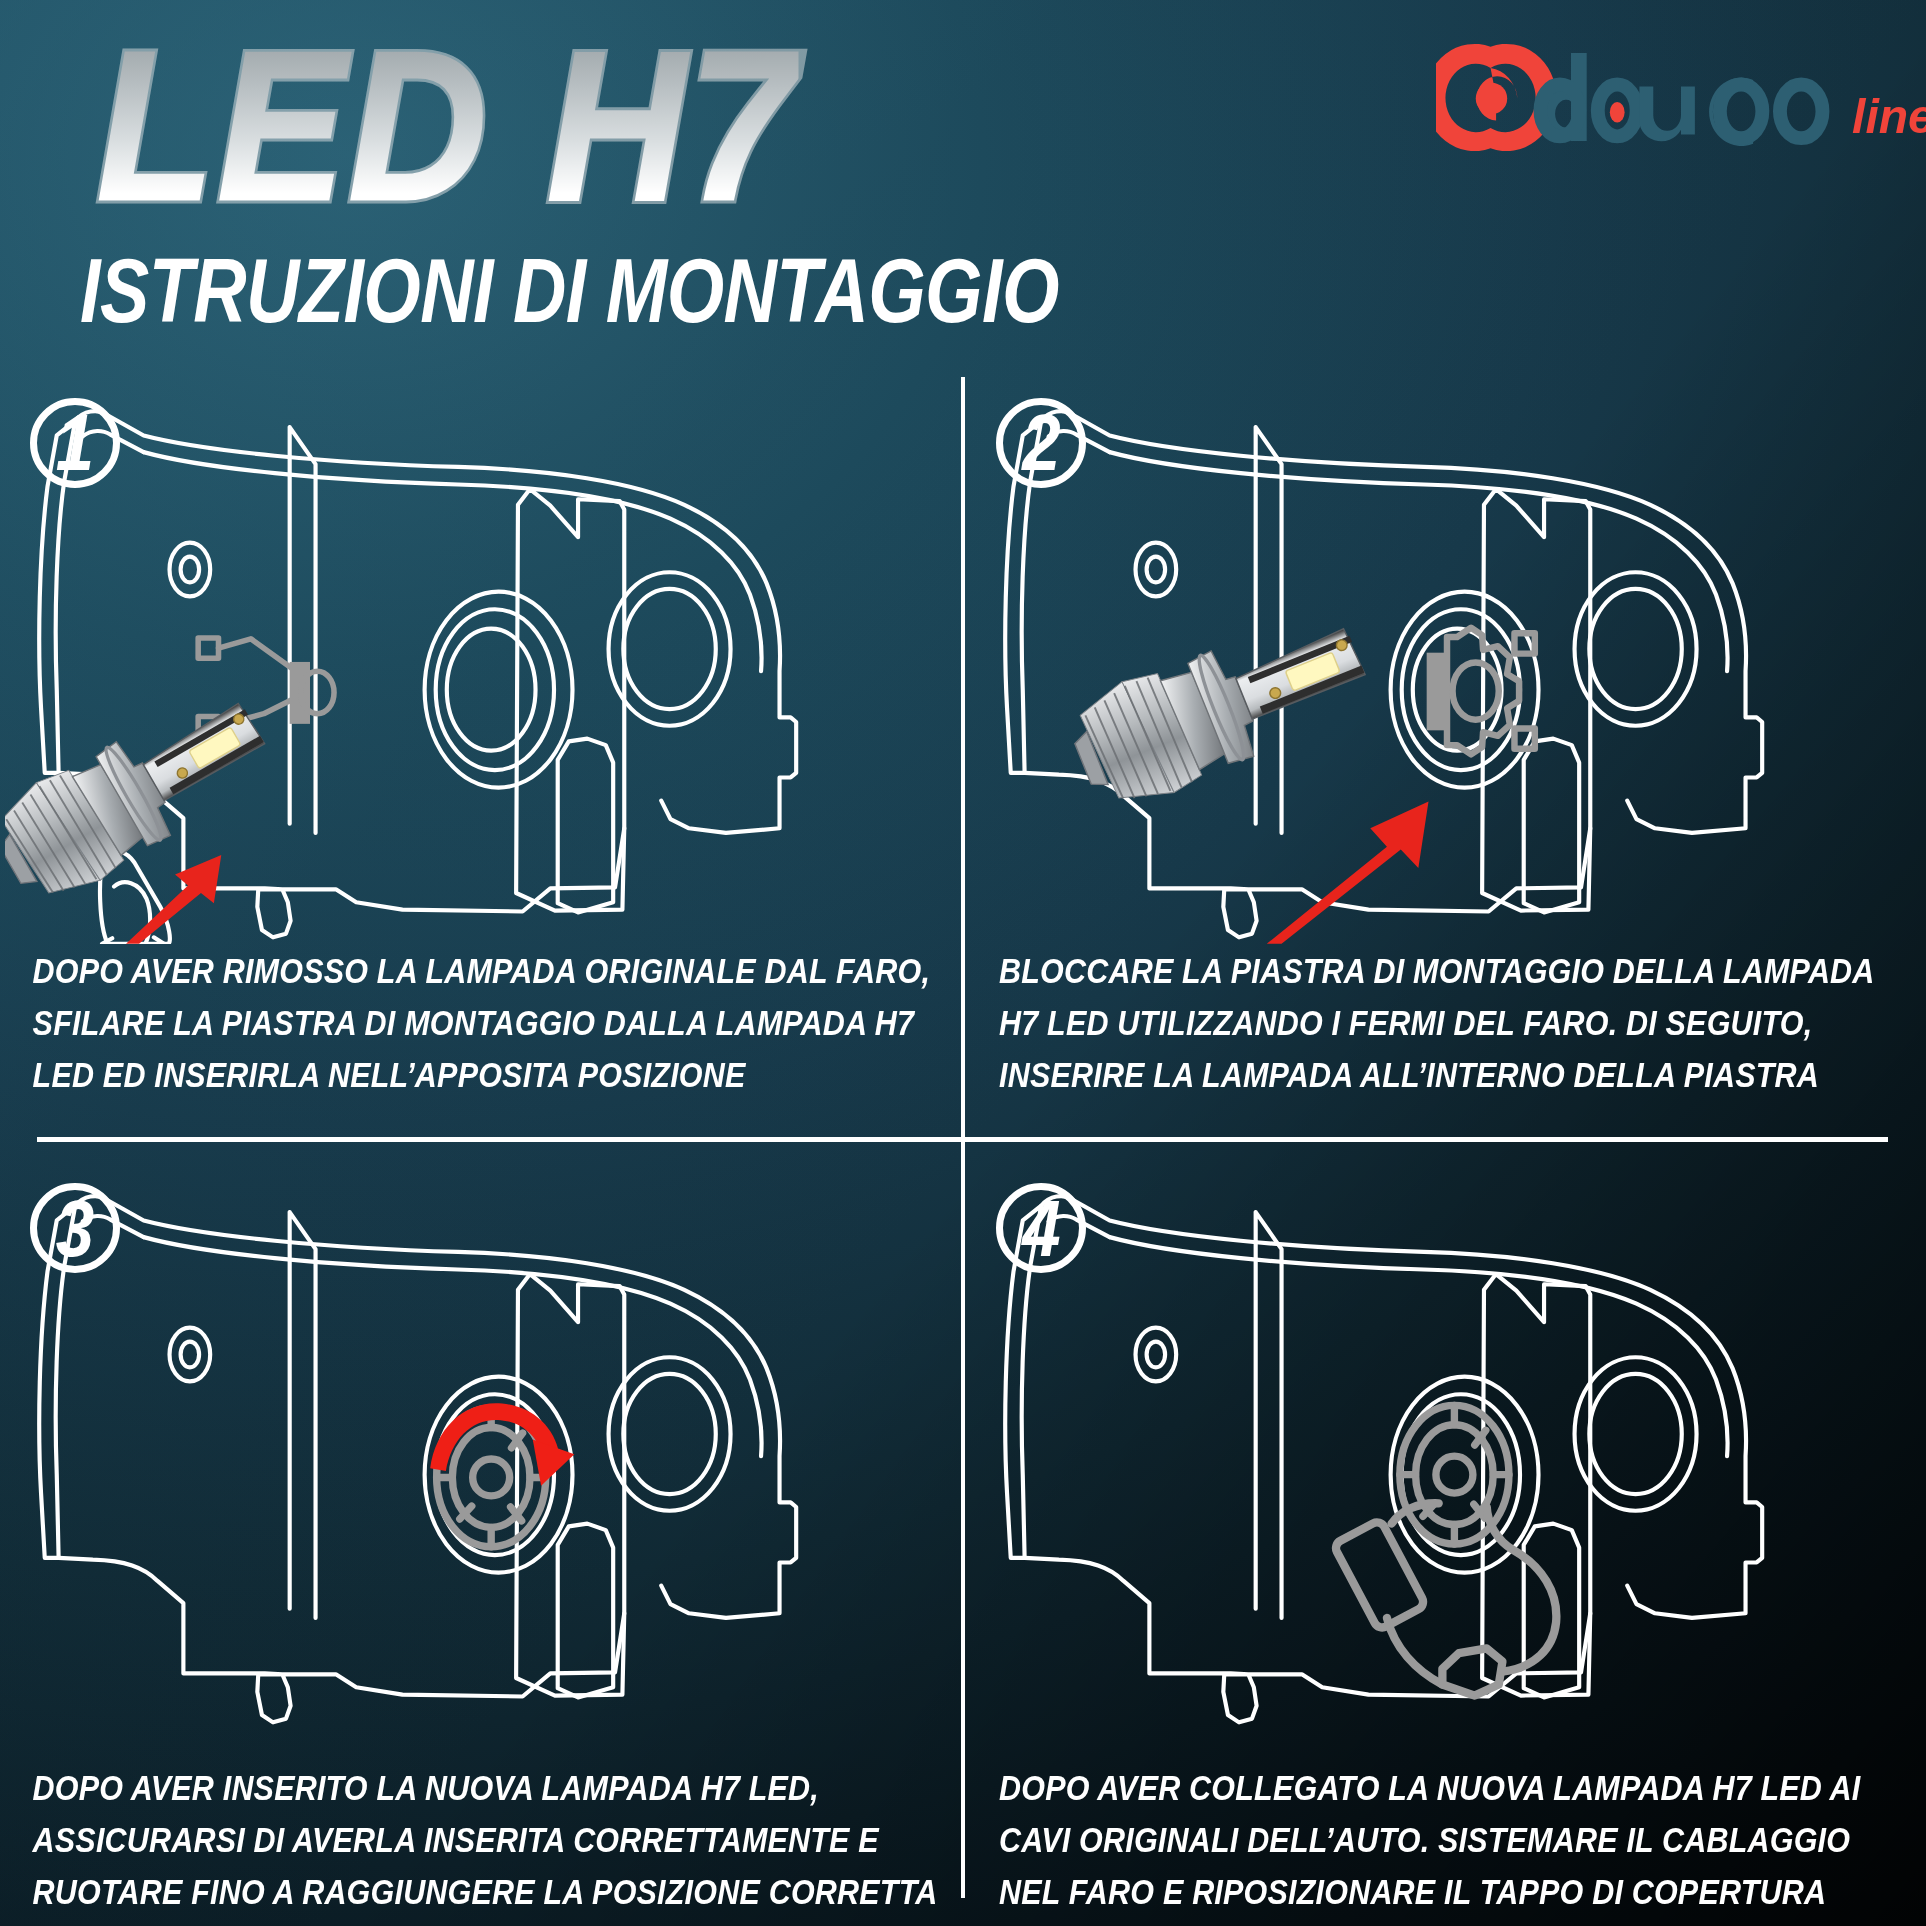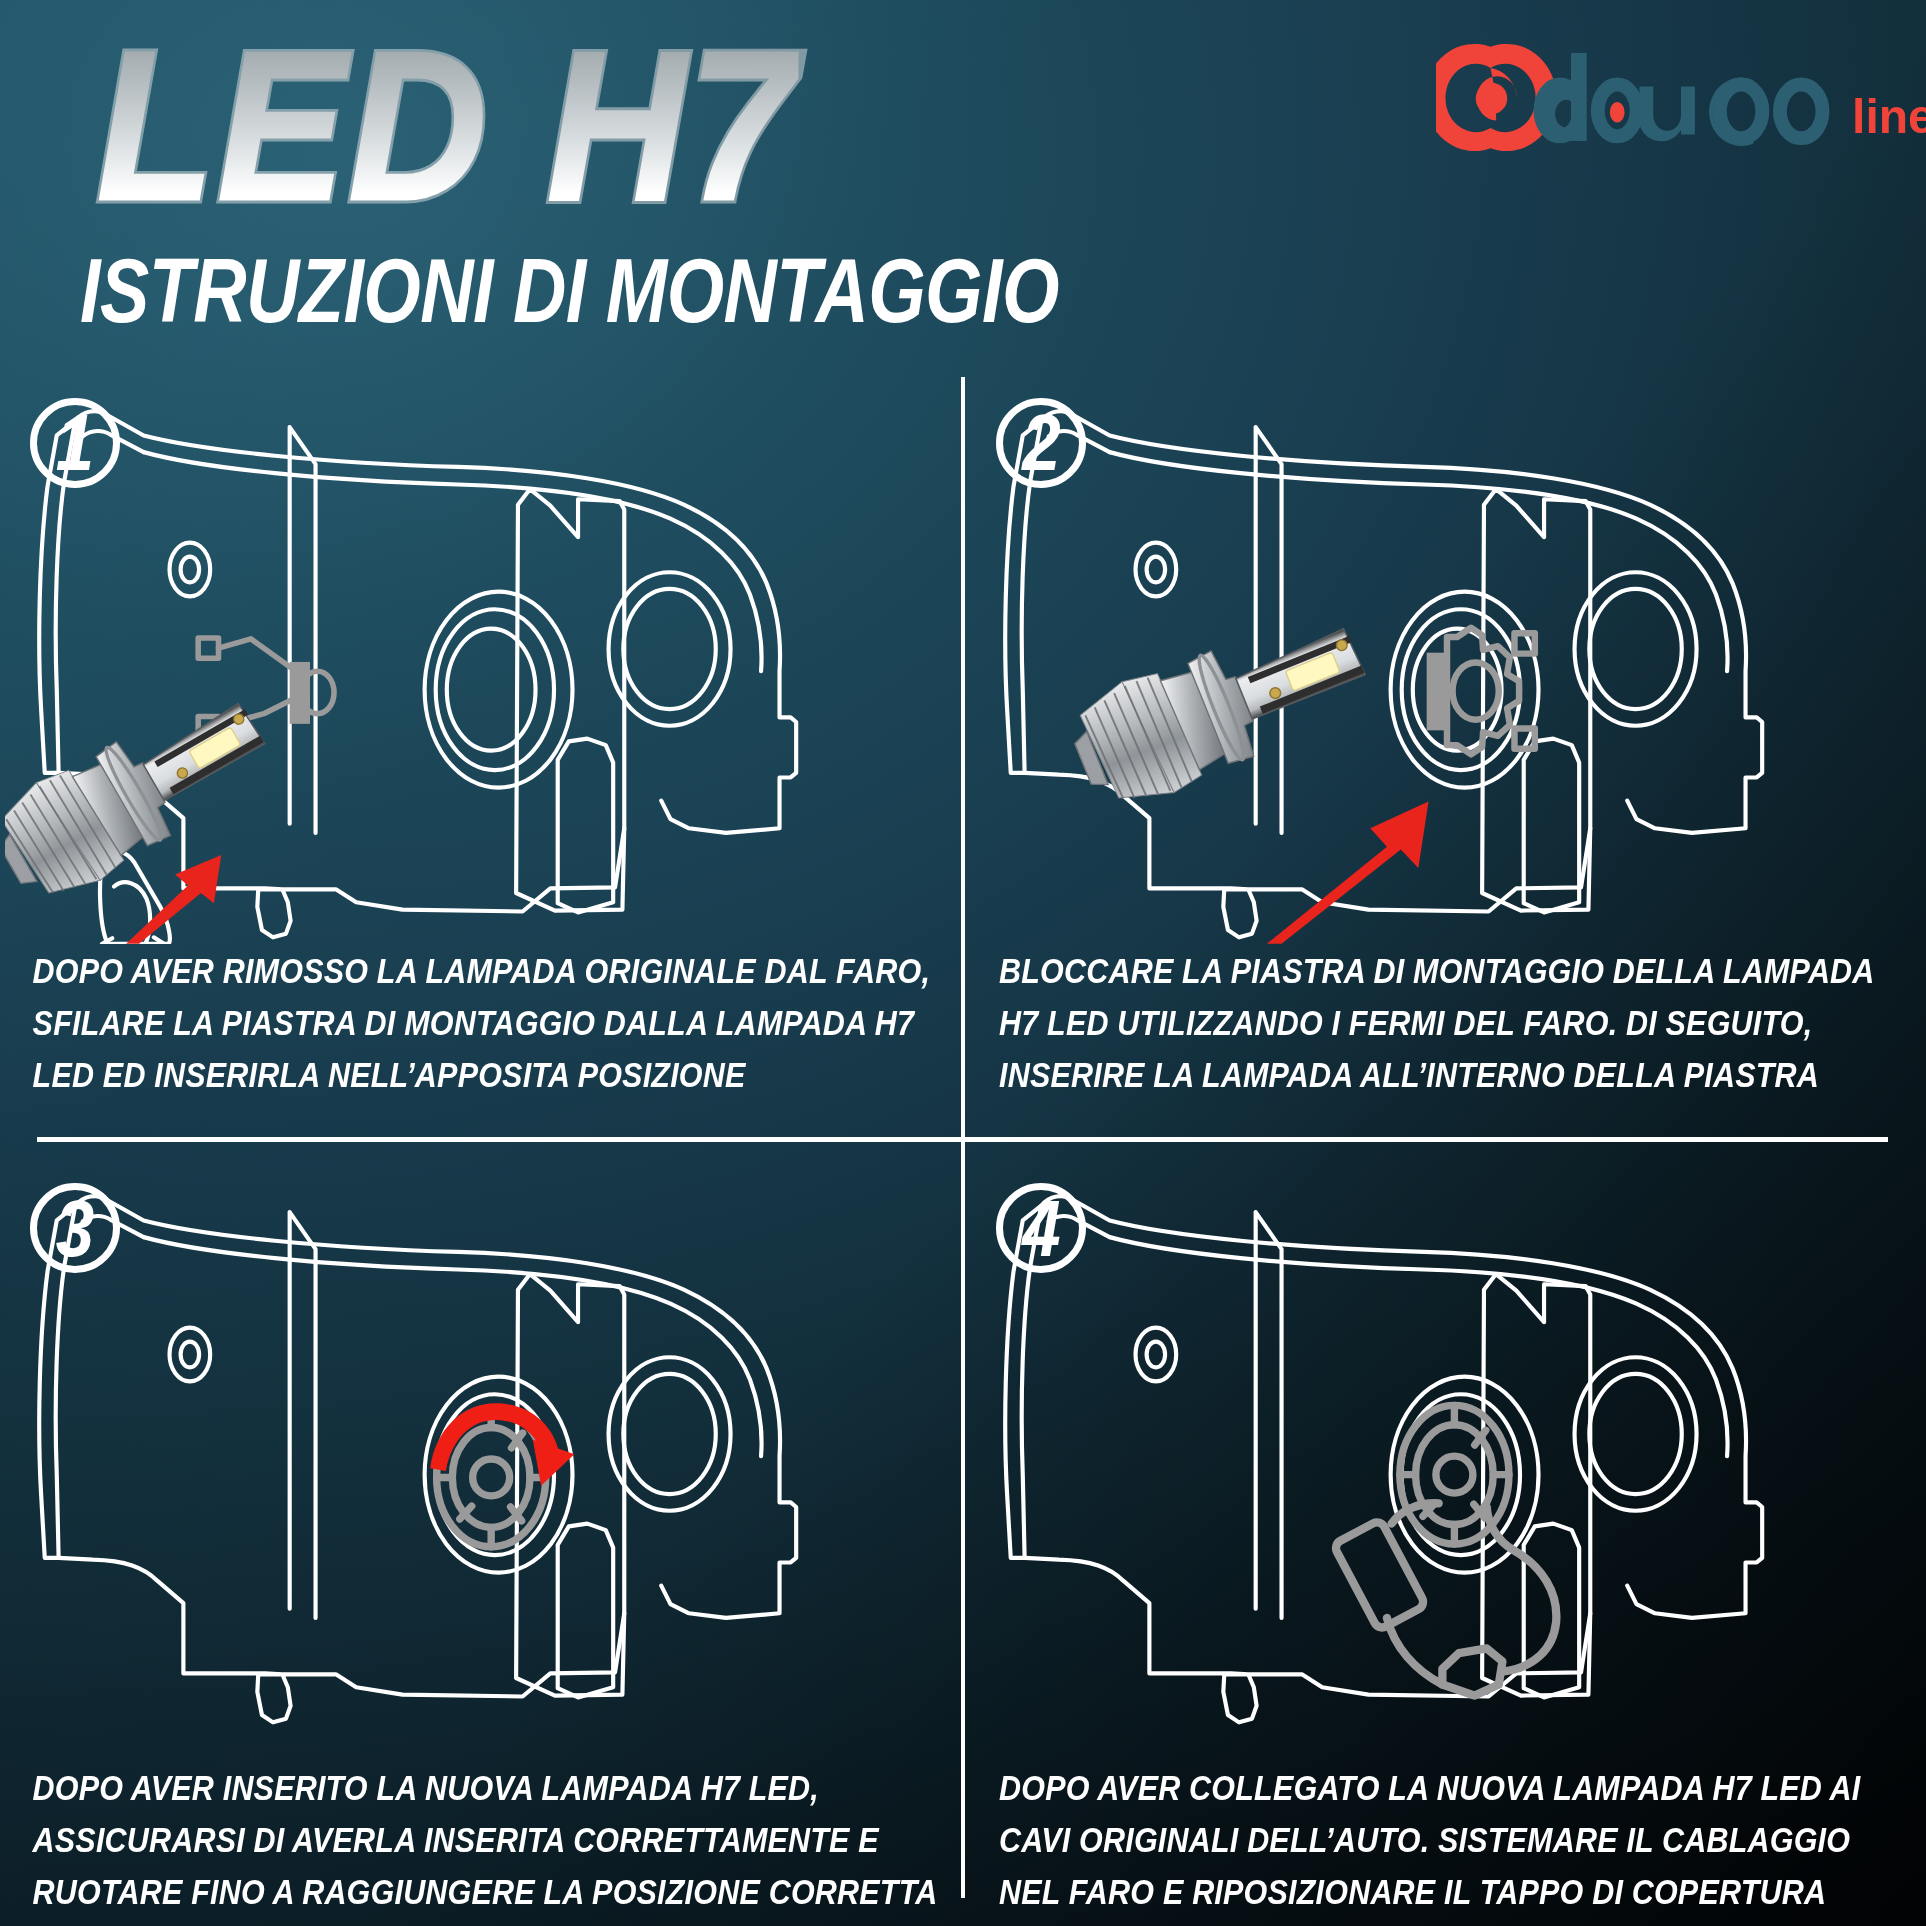--- a/index.html
+++ b/index.html
@@ -59,21 +59,21 @@
     font-weight:bold; font-style:italic;
     letter-spacing:-0.5px;
     color:#ffffff;
     font-family:"Liberation Sans Narrow","Liberation Sans",sans-serif;
     transform:scaleX(1.07) scaleY(1.32);
     transform-origin:left top;
     white-space:nowrap;
   }
 
   
-  #brand { position:absolute; right:28px; top:42px; width:490px; height:111px; }
+  #brand { position:absolute; right:28px; top:42px; width:490px; height:111px;font-style:italic; }
   #brand svg { width:100%; height:100%; display:block; }
 
   
   #grid { position:absolute; left:0; top:361px; width:1926px; height:1566px; }
   .vdiv { position:absolute; left:961px; top:16px; width:4.2px; height:1521px; background:#ffffff; }
   .hdiv { position:absolute; left:37px; top:776px; width:1851px; height:5.1px; background:#ffffff; }
 
   .panel { position:absolute; width:952px; height:767px; }
   .p1 { left:4.6px;   top:4.6px; }
   .p2 { left:971px; top:4.6px; }

